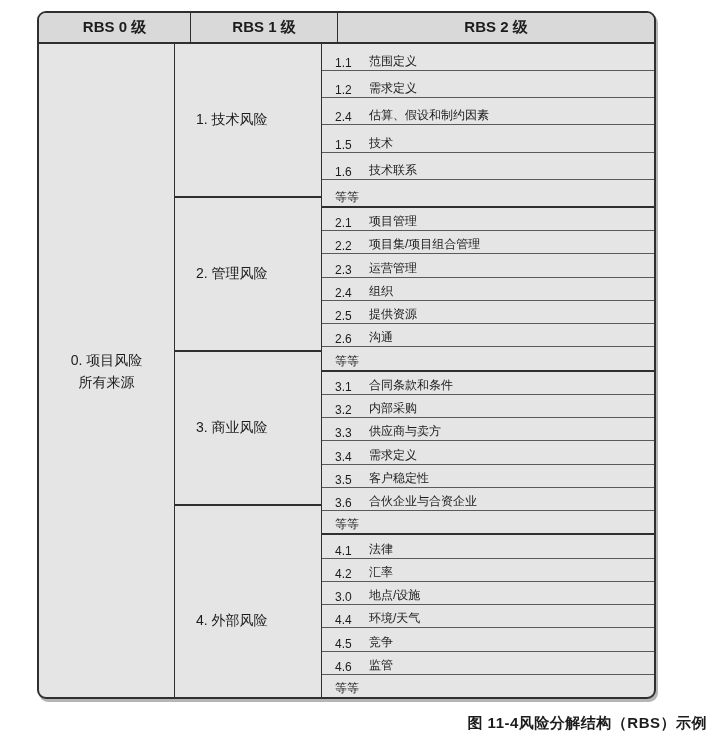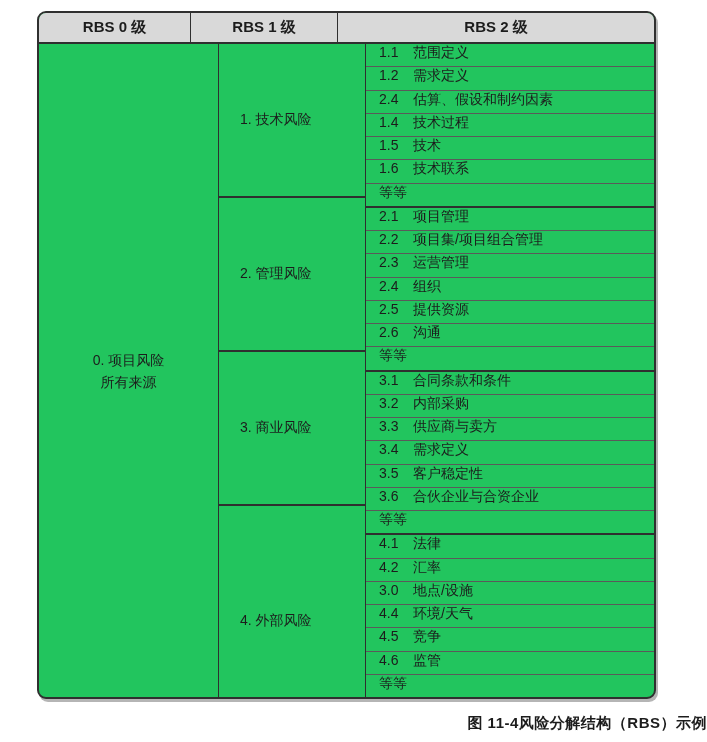--- a/index.html
+++ b/index.html
@@ -15,21 +15,21 @@
     height: 742px;
     background: #ffffff;
     overflow: hidden;
   }
   .rbs-table {
     position: absolute;
     left: 37px;
     top: 11px;
     width: 615px;
     height: 684px;
-    background: #22c55e;
+    background: #e5e5e5;
     border: 2px solid var(--line-dark, #2f2f2f);
     border-radius: 9px;
     overflow: hidden;
     display: flex;
     flex-direction: column;
     box-shadow: 2px 3px 0 rgba(120,120,120,0.55);
   }
   .header-row {
     display: flex;
     height: 29px;
@@ -47,21 +47,21 @@
   }
   .hc0 { width: 152px; border-right: 1px solid var(--line-dark, #2f2f2f); }
   .hc1 { width: 147px; border-right: 1px solid var(--line-dark, #2f2f2f); text-align: center; }
   .hc2 { flex: 1; }
   .table-body {
     flex: 1 1 0;
     display: flex;
     min-height: 0;
   }
   .col0 {
-    width: 180px;
+    width: 136px;
     box-sizing: border-box;
     border-right: 1px solid var(--line-dark, #2f2f2f);
     display: flex;
     flex-direction: column;
     align-items: center;
     justify-content: center;
     text-align: center;
     font-size: 14px;
     line-height: 22px;
   }
@@ -93,23 +93,23 @@
     display: flex;
     flex-direction: column;
     border-bottom: 2px solid var(--line-dark, #2f2f2f);
     min-height: 0;
   }
   .section:last-child { border-bottom: none; }
   .row {
     flex: 1 1 0;
     box-sizing: border-box;
     display: flex;
-    align-items: flex-start;
+    align-items: flex-end;
     padding-left: 13px;
-    font-size: 14px;
+    font-size: 12px;
     border-bottom: 1px solid var(--line-mid, #5a5a5a);
     min-height: 0;
   }
   .row:last-child { border-bottom: none; }
   .num {
     display: inline-block;
     width: 34px;
     flex: 0 0 34px;
   }
   .caption {
@@ -159,24 +159,20 @@
           </div>
           <div class="row">
             <span class="num">1.2</span>
             <span>需求定义</span>
           </div>
           <div class="row">
             <span class="num">2.4</span>
             <span>估算、假设和制约因素</span>
           </div>
           <div class="row">
-            <span class="num">1.4</span>
-            <span>技术过程</span>
-          </div>
-          <div class="row">
             <span class="num">1.5</span>
             <span>技术</span>
           </div>
           <div class="row">
             <span class="num">1.6</span>
             <span>技术联系</span>
           </div>
           <div class="row">
             <span>等等</span>
           </div>

